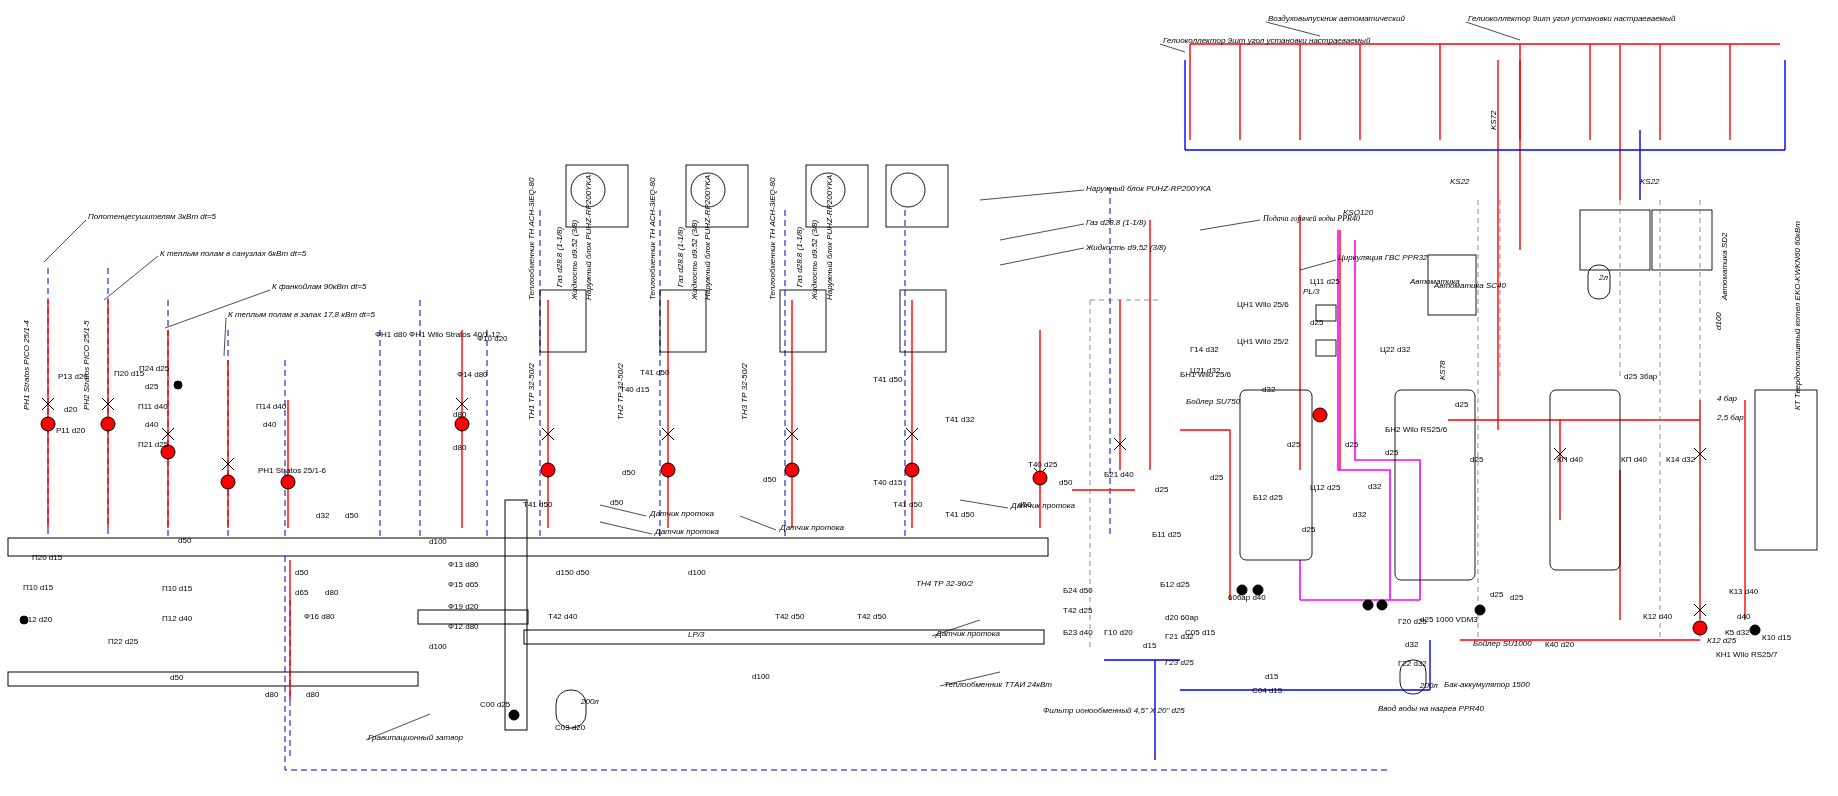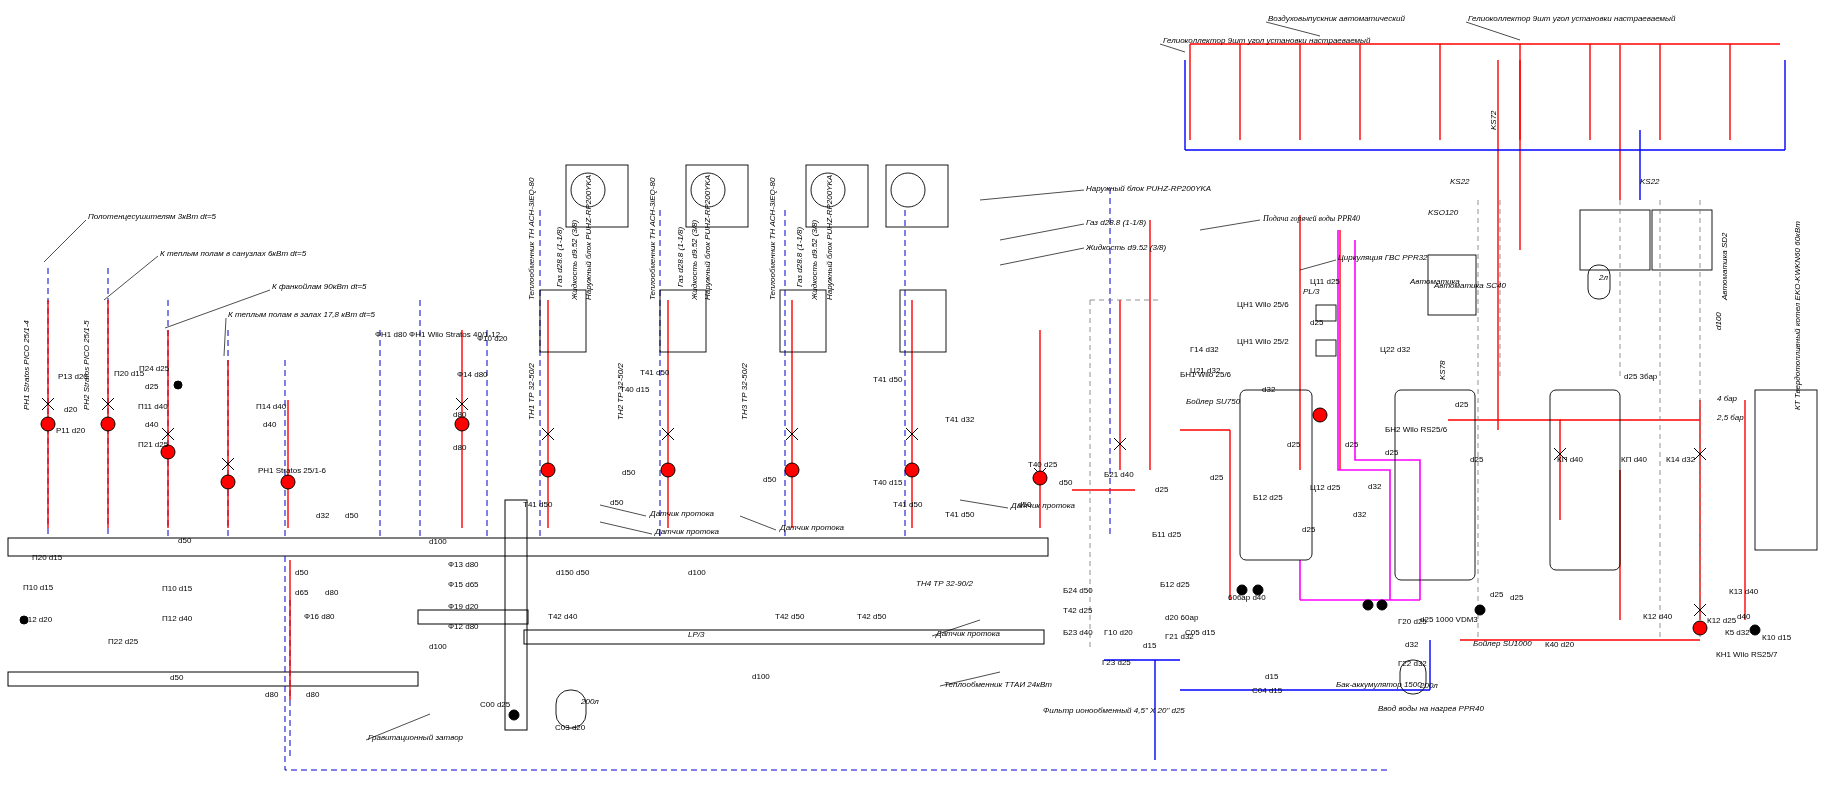--- a/index.html
+++ b/index.html
@@ -273,41 +273,41 @@
       <div class="lbl it" style="left: 1086px; top: 243px;">Жидкость d9.52 (3/8)</div>
       <div class="lbl it" style="left: 1268px; top: 14px;">Воздуховыпускник автоматический</div>
       <div class="lbl it" style="left: 1163px; top: 36px;">Гелиоколлектор 9шт угол установки настраеваемый</div>
       <div class="lbl it" style="left: 1468px; top: 14px;">Гелиоколлектор 9шт угол установки настраеваемый</div>
       <div class="lbl it" style="left: 1263px; top: 214px; font-family: Liberation Serif, serif;">Подача горячей воды PPR40</div>
       <div class="lbl it" style="left: 1338px; top: 253px;">Циркуляция ГВС PPR32</div>
       <div class="lbl it" style="left: 1410px; top: 277px;">Автоматика</div>
       <div class="lbl it" style="left: 1434px; top: 281px;">Автоматика SC40</div>
       <div class="lbl it" style="left: 1186px; top: 397px;">Бойлер SU750</div>
       <div class="lbl it" style="left: 1473px; top: 639px;">Бойлер SU1000</div>
-      <div class="lbl it" style="left: 1336px; top: 680px; font-style: italic;">Бак-аккумулятор 1500</div>
+      <div class="lbl it" style="left: 1444px; top: 680px; font-style: italic;">Бак-аккумулятор 1500</div>
       <div class="lbl it" style="left: 1378px; top: 704px;">Ввод воды на нагрев PPR40</div>
       <div class="lbl it" style="left: 944px; top: 680px;">Теплообменник ТТАИ 24кВт</div>
       <div class="lbl it" style="left: 1043px; top: 706px;">Фильтр ионообменный 4,5" X 20" d25</div>
       <div class="lbl it" style="left: 368px; top: 733px;">Гравитационный затвор</div>
       <div class="lbl it" style="left: 650px; top: 509px;">Датчик протока</div>
       <div class="lbl it" style="left: 655px; top: 527px;">Датчик протока</div>
       <div class="lbl it" style="left: 780px; top: 523px;">Датчик протока</div>
       <div class="lbl it" style="left: 1011px; top: 501px;">Датчик протока</div>
       <div class="lbl it" style="left: 936px; top: 629px;">Датчик протока</div>
       <div class="lbl it" style="left: 916px; top: 579px; text-align: center;">ТН4 ТР 32-90/2</div>
       <div class="lbl it" style="left: 688px; top: 630px;">LP/3</div>
       <div class="lbl it" style="left: 1303px; top: 287px;">PL/3</div>
       <div class="lbl it" style="left: 581px; top: 697px;">200л</div>
       <div class="lbl it" style="left: 1420px; top: 681px;">200л</div>
       <div class="lbl it" style="left: 1717px; top: 394px;">4 бар</div>
       <div class="lbl it" style="left: 1717px; top: 413px;">2,5 бар</div>
       <div class="lbl it" style="left: 1599px; top: 273px;">2л</div>
       <div class="lbl it" style="left: 1450px; top: 177px;">KS22</div>
       <div class="lbl it" style="left: 1640px; top: 177px;">KS22</div>
-      <div class="lbl it" style="left: 1428px; top: 208px; text-align: right;">KSO120</div>
+      <div class="lbl it" style="left: 1343px; top: 208px; text-align: right;">KSO120</div>
     </div>
   <div id="rot-layer">
       <div class="lbl it rot" style="left: 22px; top: 410px;">РН1 Stratos PICO 25/1-4</div>
       <div class="lbl it rot" style="left: 82px; top: 410px;">РН2 Stratos PICO 25/1-5</div>
       <div class="lbl it rot" style="left: 527px; top: 420px;">ТН1 ТР 32-50/2</div>
       <div class="lbl it rot" style="left: 527px; top: 300px;">Теплообменник ТН ACH-3iEQ-80</div>
       <div class="lbl it rot" style="left: 555px; top: 287px;">Газ d28.8 (1-1/8)</div>
       <div class="lbl it rot" style="left: 570px; top: 300px;">Жидкость d9.52 (3/8)</div>
       <div class="lbl it rot" style="left: 584px; top: 300px;">Наружный блок PUHZ-RP200YKA</div>
       <div class="lbl it rot" style="left: 616px; top: 420px;">ТН2 ТР 32-50/2</div>
@@ -409,37 +409,37 @@
       <div class="lbl" style="left: 1380px; top: 345px;">Ц22 d32</div>
       <div class="lbl" style="left: 1310px; top: 483px;">Ц12 d25</div>
       <div class="lbl" style="left: 1368px; top: 482px;">d32</div>
       <div class="lbl" style="left: 1353px; top: 510px;">d32</div>
       <div class="lbl" style="left: 1345px; top: 440px;">d25</div>
       <div class="lbl" style="left: 1385px; top: 448px;">d25</div>
       <div class="lbl" style="left: 1385px; top: 425px;">БН2 Wilo RS25/6</div>
       <div class="lbl" style="left: 1104px; top: 628px;">Г10 d20</div>
       <div class="lbl" style="left: 1165px; top: 613px;">d20 60ар</div>
       <div class="lbl" style="left: 1165px; top: 632px;">Г21 d32</div>
-      <div class="lbl" style="left: 1102px; top: 658px;">Г23 d25</div>
+      <div class="lbl" style="left: 1165px; top: 658px; font-style: italic;">Г23 d25</div>
       <div class="lbl" style="left: 1398px; top: 617px;">Г20 d25</div>
       <div class="lbl" style="left: 1405px; top: 640px;">d32</div>
       <div class="lbl" style="left: 1398px; top: 659px;">Г22 d32</div>
       <div class="lbl" style="left: 1420px; top: 615px;">d25 1000 VDM3</div>
       <div class="lbl" style="left: 1228px; top: 593px;">60бар d40</div>
       <div class="lbl" style="left: 1185px; top: 628px;">С05 d15</div>
       <div class="lbl" style="left: 1252px; top: 686px;">С04 d15</div>
       <div class="lbl" style="left: 1143px; top: 641px;">d15</div>
       <div class="lbl" style="left: 1265px; top: 672px;">d15</div>
       <div class="lbl" style="left: 1624px; top: 372px;">d25 3бар</div>
       <div class="lbl" style="left: 1557px; top: 455px;">КП d40</div>
       <div class="lbl" style="left: 1621px; top: 455px;">КП d40</div>
       <div class="lbl" style="left: 1666px; top: 455px;">К14 d32</div>
       <div class="lbl" style="left: 1643px; top: 612px;">К12 d40</div>
       <div class="lbl" style="left: 1545px; top: 640px;">К40 d20</div>
-      <div class="lbl" style="left: 1707px; top: 616px;">К12 d25</div>
+      <div class="lbl" style="left: 1707px; top: 636px; font-style: italic;">К12 d25</div>
       <div class="lbl" style="left: 1737px; top: 612px;">d40</div>
       <div class="lbl" style="left: 1729px; top: 587px;">К13 d40</div>
       <div class="lbl" style="left: 1762px; top: 633px;">К10 d15</div>
       <div class="lbl" style="left: 1725px; top: 628px; text-align: center;">К5 d32</div>
       <div class="lbl" style="left: 1716px; top: 650px;">КН1 Wilo RS25/7</div>
       <div class="lbl" style="left: 1470px; top: 455px;">d25</div>
       <div class="lbl" style="left: 1490px; top: 590px;">d25</div>
       <div class="lbl" style="left: 1510px; top: 593px;">d25</div>
       <div class="lbl" style="left: 1455px; top: 400px;">d25</div>
       <div class="lbl" style="left: 1302px; top: 525px;">d25</div>

